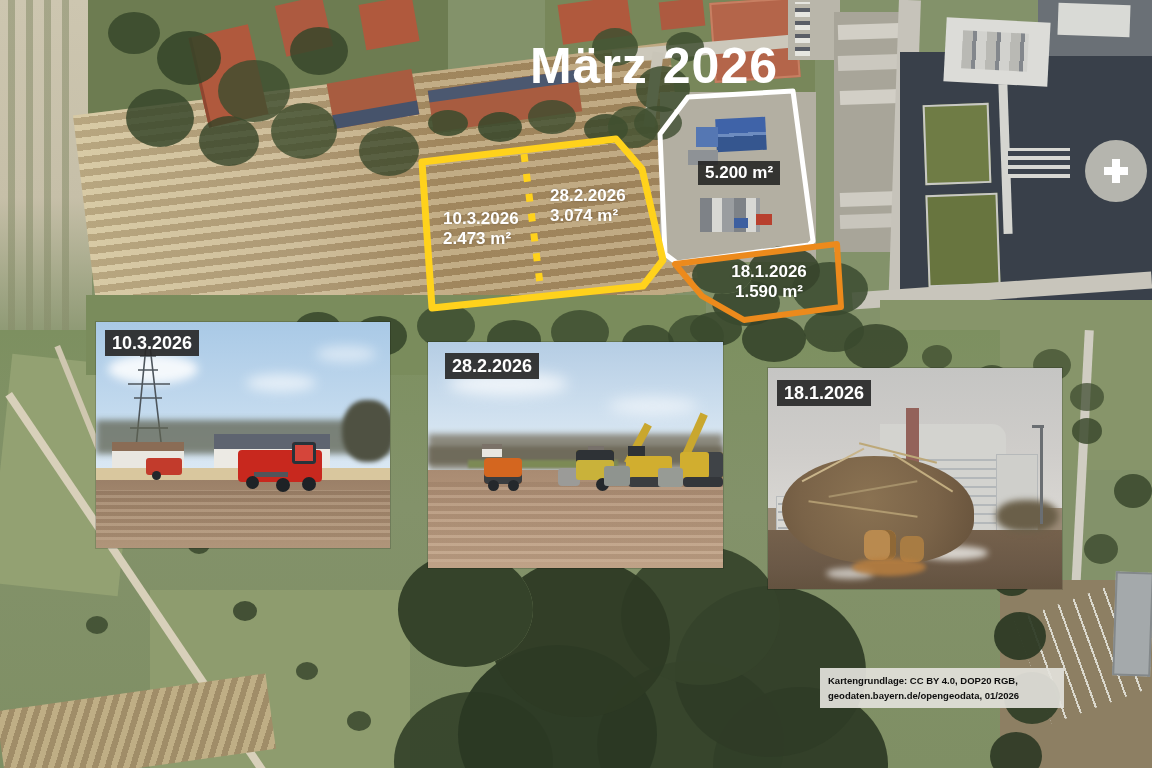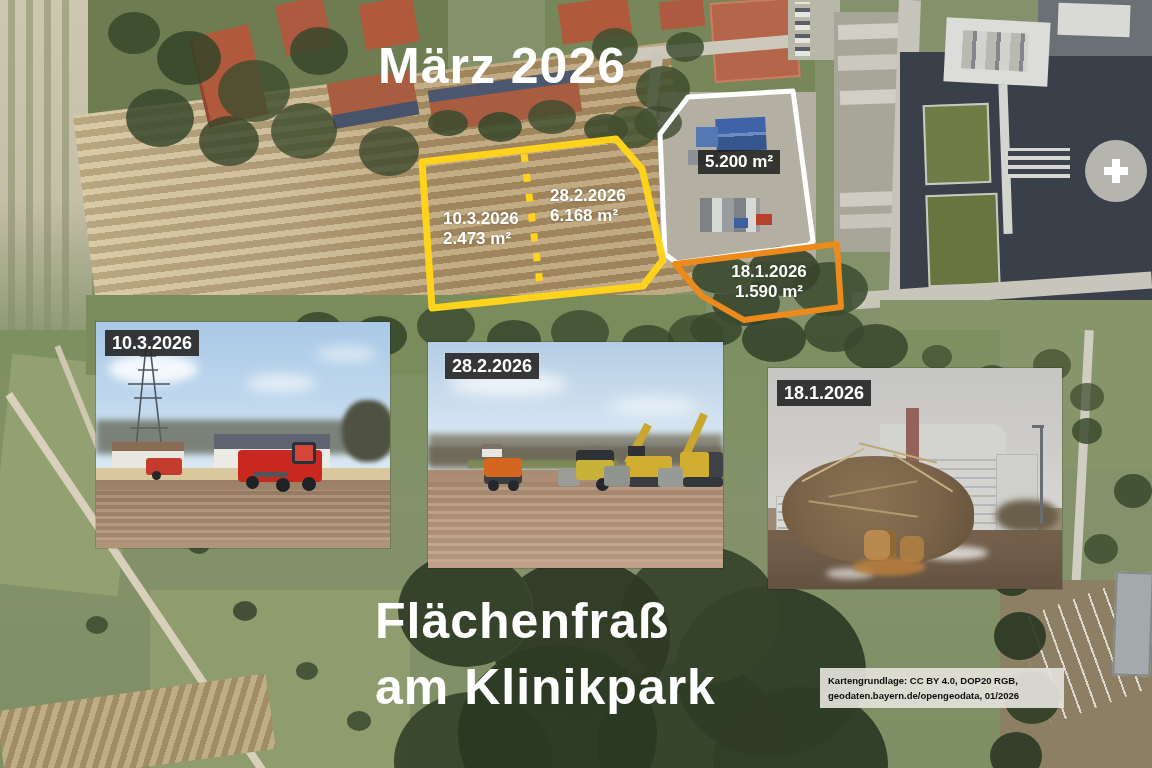--- a/index.html
+++ b/index.html
@@ -10,21 +10,21 @@
   #overlay{position:absolute;left:0;top:0;z-index:5;pointer-events:none;}
   .anno{position:absolute;z-index:6;color:#fff;font-weight:bold;font-size:17px;
     line-height:20px;text-shadow:0 0 3px rgba(0,0,0,.25);white-space:nowrap;}
   .anno-box{position:absolute;z-index:6;background:rgba(25,25,25,.82);color:#fff;
     font-weight:bold;font-size:17px;line-height:20px;padding:2px 7px;white-space:nowrap;}
   .photo{position:absolute;z-index:10;overflow:hidden;background:#9a8a76;
     box-shadow:0 0 0 1px rgba(0,0,0,.15);}
   .photo-tag{position:absolute;z-index:12;background:rgba(40,40,40,.92);color:#fff;
     font-weight:bold;font-size:18px;line-height:22px;padding:2px 7px;white-space:nowrap;}
   .big-title{position:absolute;z-index:20;color:#fff;font-weight:bold;
-    letter-spacing:1px;text-align:left;white-space:nowrap;}
+    letter-spacing:1px;text-align:right;white-space:nowrap;}
   #credits{position:absolute;z-index:20;left:820px;top:668px;width:244px;box-sizing:border-box;
     background:rgba(226,225,218,.93);color:#0d0d0d;font-weight:bold;font-size:9.5px;
     line-height:15px;padding:5px 8px;}
   .cross-v{position:absolute;left:27px;top:19px;width:8px;height:24px;background:#fff;}
   .cross-h{position:absolute;left:19px;top:27px;width:24px;height:8px;background:#fff;}
 </style>
 </head>
 <body>
 
 <div id="canvas">
@@ -122,23 +122,23 @@
     <line x1="524" y1="154" x2="541" y2="292" stroke-width="7" stroke-dasharray="8 12" stroke="#FFD21C"></line>
     <polygon points="675,264 837,244 841,307 744,320 702,296" fill="none" stroke-width="6" stroke-linejoin="round" stroke="#EC8A1C"></polygon>
   </svg>
 
   <div class="anno" style="left:443px;top:209px;">
     <div>10.3.2026</div>
     <div>2.473 m²</div>
   </div>
   <div class="anno" style="left:550px;top:186px;">
     <div>28.2.2026</div>
-    <div>6.168 m²</div>
-  </div>
-  <div class="anno-box" style="left:698px;top:150px;">
+    <div>3.074 m²</div>
+  </div>
+  <div class="anno-box" style="left:698px;top:161px;">
     <span>5.200 m²</span>
   </div>
   <div class="anno" style="left:714px;top:262px;width:110px;text-align:center;">
     <div>18.1.2026</div>
     <div>1.590 m²</div>
   </div>
 
   <div class="photo" style="left:96px;top:322px;width:294px;height:226px;">
     <div class="ph" style="left:0;top:0;width:294px;height:150px;background:linear-gradient(180deg,#a9c9e6 0%,#c3daee 60%,#dce9f4 100%);"></div>
     <div class="ph" style="left:12px;top:32px;width:90px;height:30px;border-radius:50%;background:#fff;filter:blur(5px);opacity:.85;"></div>
@@ -226,23 +226,19 @@
     <div class="ph" style="left:84px;top:190px;width:74px;height:18px;border-radius:50%;background:#b97f3f;filter:blur(2px);opacity:.85;"></div>
     <div class="ph" style="left:272px;top:58px;width:3px;height:98px;background:#6a6e72;"></div>
     <div class="ph" style="left:264px;top:57px;width:12px;height:3px;background:#6a6e72;"></div>
     <div class="photo-tag" style="left:9px;top:12px;">
       <span>18.1.2026</span>
     </div>
   </div>
 
   <div class="big-title" style="left:378px;top:37px;width:400px;font-size:50px;line-height:58px;">März 2026</div>
 
-  <div class="big-title" style="left:375px;top:588px;width:400px;font-size:50px;line-height:66px;">
-    <div>Flächenfraß</div>
-    <div>am Klinikpark</div>
-  </div>
 
   <div id="credits">
     <div>Kartengrundlage: CC BY 4.0, DOP20 RGB,</div>
     <div>geodaten.bayern.de/opengeodata, 01/2026</div>
   </div>
 
 </div>
 
 </body></html>

